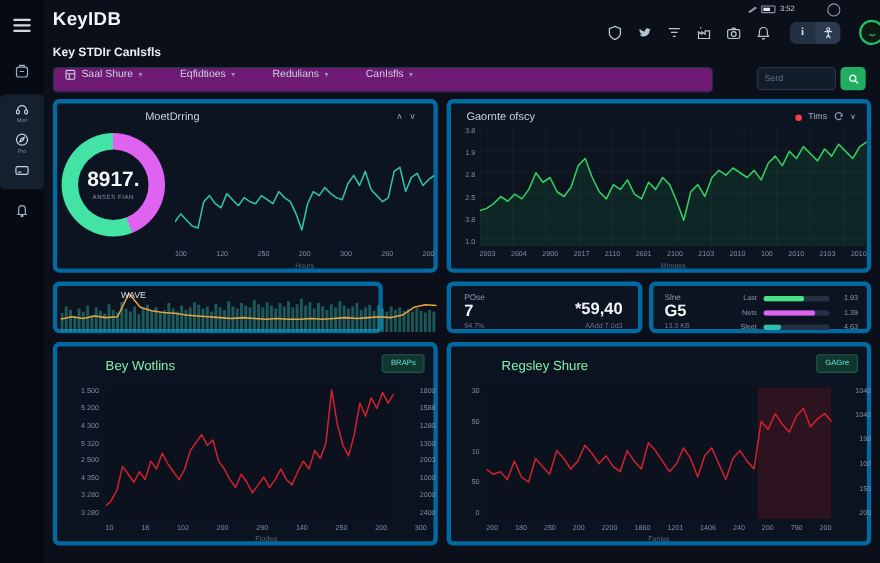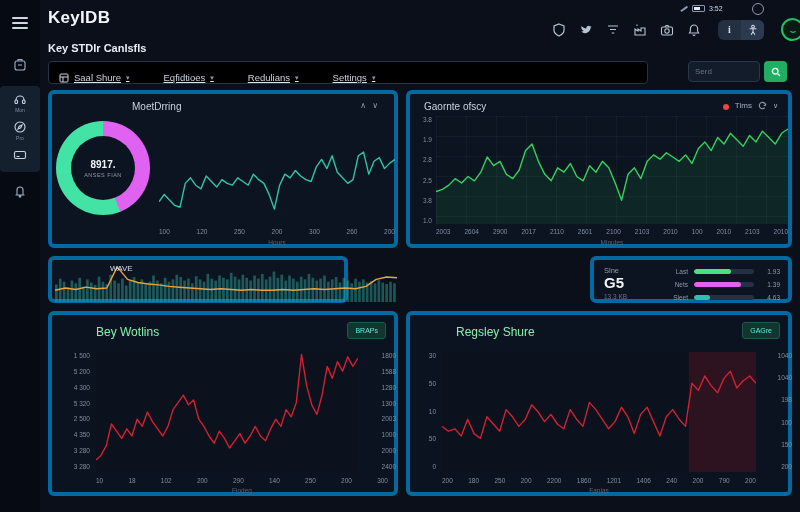--- a/index.html
+++ b/index.html
@@ -23,22 +23,22 @@
   .status-circ{position:absolute;left:752px;top:3px;width:10px;height:10px;border:1px solid #8a99ad;border-radius:50%;}
   .topbar-icons{position:absolute;left:552px;top:18px;display:flex;align-items:center;gap:13px;}
   .topbar-icons svg{display:block;}
   .pill-group{display:flex;background:#223042;border-radius:6px;overflow:hidden;margin-left:4px;}
   .pill-btn{width:23px;height:20px;display:flex;align-items:center;justify-content:center;cursor:pointer;}
   .pill-btn + .pill-btn{background:#2b3a4f;}
   .pill-i{font-size:10px;font-weight:bold;color:#d6dfe9;font-family:"Liberation Serif",serif;}
   .avatar{width:19px;height:19px;border-radius:50%;border:2px solid #21c063;background:#0c1a14;
     display:flex;align-items:center;justify-content:center;margin-left:4px;cursor:pointer;}
   
-  .toolbar{position:absolute;left:48px;top:61px;width:600px;height:23px;background:#000000;border:1px solid #263346;
-    border-radius:4px;display:flex;align-items:flex-end;padding:0 10px;gap:34px;box-sizing:border-box;text-decoration:underline;}
+  .toolbar{position:absolute;left:48px;top:61px;width:600px;height:23px;background:#701a75;border:1px solid #263346;
+    border-radius:4px;display:flex;align-items:flex-start;padding:0 10px;gap:34px;box-sizing:border-box;}
   .menu-item{display:flex;align-items:center;gap:5px;font-size:9.5px;color:#c8d3df;cursor:pointer;white-space:nowrap;}
   .menu-item .caret{font-size:7px;color:#8a99ad;}
   .search-wrap{position:absolute;left:688px;top:61px;display:flex;gap:4px;}
   .search-input{width:72px;height:21px;background:#131c2a;border:1px solid #2a3648;border-radius:4px;
     color:#c8d3df;font-size:8px;padding:0 6px;box-sizing:border-box;font-family:"Liberation Sans",sans-serif;}
   .search-input::placeholder{color:#64748b;}
   .search-btn{width:23px;height:21px;background:#1fae62;border:none;border-radius:4px;cursor:pointer;
     display:flex;align-items:center;justify-content:center;}
   
   .panel{position:absolute;background:#0d1421;border:4px solid #0369a1;border-radius:6px;box-sizing:border-box;}
@@ -59,21 +59,21 @@
   .plot svg{position:absolute;left:0;top:0;width:100%;height:100%;}
   .tick-row{position:absolute;display:flex;justify-content:space-between;font-size:6.5px;color:#7e8da1;}
   .tick-col{position:absolute;display:flex;flex-direction:column;justify-content:space-between;
     font-size:6.5px;color:#7e8da1;text-align:right;}
   .axis-label{position:absolute;font-size:6.5px;color:#54647a;text-align:center;}
   
   .donut{position:absolute;left:4px;top:27px;width:94px;height:94px;border-radius:50%;}
   .donut::after{content:"";position:absolute;left:15px;top:15px;width:64px;height:64px;border-radius:50%;background:#0d1421;}
   .donut-center{position:absolute;left:4px;top:27px;width:94px;height:94px;display:flex;flex-direction:column;
     align-items:center;justify-content:center;z-index:2;}
-  .donut-value{font-size:10px;font-weight:bold;color:#f2f6fa;}
+  .donut-value{font-size:19px;font-weight:bold;color:#f2f6fa;}
   .donut-label{font-size:5.5px;color:#8a99ad;letter-spacing:.5px;margin-top:2px;}
   
   .legend{position:absolute;right:10px;top:7px;display:flex;align-items:flex-end;gap:6px;font-size:8px;color:#9fb0c3;}
   .dot{width:6px;height:6px;border-radius:50%;background:#ef4444;}
   
   .wave-label{position:absolute;left:58px;top:4px;font-size:8px;color:#d6dfe9;z-index:3;}
   
   .stat-label{font-size:7.5px;color:#8a99ad;}
   .stat-value{font-size:15px;font-weight:bold;color:#f2f6fa;line-height:1.1;}
   .stat-sub{font-size:6.5px;color:#64748b;}
@@ -194,21 +194,21 @@
     </div>
     <div class="menu-item">
       <span>Eqfidtioes</span>
       <span class="caret">▾</span>
     </div>
     <div class="menu-item">
       <span>Redulians</span>
       <span class="caret">▾</span>
     </div>
     <div class="menu-item">
-      <span>Settings</span>
+      <span>CanIsfls</span>
       <span class="caret">▾</span>
     </div>
   </div>
   <div class="search-wrap">
     <input class="search-input" placeholder="Serd" style="">
     <button class="search-btn">
       <svg width="10" height="10" viewBox="0 0 10 10" fill="none" stroke="#eafff2" stroke-width="1.3">
         <circle cx="4.2" cy="4.2" r="2.8"></circle>
           <path d="M6.5 6.5L9 9"></path>
         </svg>
@@ -374,20 +374,27 @@
           <rect x="330.34090909090907" y="21.06" width="2.642727272727273" height="17.94" fill="rgba(45,160,150,0.5)"></rect>
           <rect x="334.2272727272727" y="18.72" width="2.642727272727273" height="20.28" fill="rgba(45,160,150,0.5)"></rect>
           <rect x="338.1136363636364" y="20.28" width="2.642727272727273" height="18.72" fill="rgba(45,160,150,0.5)"></rect>
         </svg>
       <svg id="wave-line" viewBox="0 0 342 39" preserveAspectRatio="none">
           <polyline points="0,27.3 10.363636363636363,24.96 20.727272727272727,26.52 31.090909090909093,24.18 41.45454545454545,25.74 51.81818181818182,24.96 62.18181818181819,3.8999999999999986 72.54545454545455,16.380000000000003 82.9090909090909,19.5 93.27272727272727,21.06 103.63636363636364,21.84 114,23.4 124.36363636363637,24.18 134.72727272727272,24.96 145.0909090909091,25.74 155.45454545454544,26.52 165.8181818181818,25.74 176.1818181818182,26.52 186.54545454545453,27.3 196.90909090909093,26.52 207.27272727272728,27.3 217.63636363636363,27.3 228,26.52 238.36363636363637,27.3 248.72727272727275,26.52 259.09090909090907,25.74 269.45454545454544,26.52 279.8181818181818,25.74 290.1818181818182,24.96 300.54545454545456,25.74 310.9090909090909,23.4 321.2727272727273,16.380000000000003 331.6363636363636,14.04 342,14.82" fill="none" stroke="#e8a33d" stroke-width="1.4" stroke-linejoin="round"></polyline>
         </svg>
     </div>
   </div>
 
+  <div class="panel" id="panelD">
+    <div style="position:absolute;left:12px;top:6px" class="stat-label">POse</div>
+    <div style="position:absolute;left:12px;top:15px" class="stat-value">7</div>
+    <div style="position:absolute;left:12px;top:33px" class="stat-sub">94.7%</div>
+    <div style="position:absolute;right:14px;top:13px;text-align:right" class="stat-value">*59,40</div>
+    <div style="position:absolute;right:14px;top:33px;text-align:right" class="stat-sub">AAdd 7.0d3</div>
+  </div>
 
   <div class="panel" id="panelE">
     <div style="position:absolute;left:10px;top:6px" class="stat-label">Slne</div>
     <div style="position:absolute;left:10px;top:15px" class="stat-value">G5</div>
     <div style="position:absolute;left:10px;top:33px" class="stat-sub">13.3 KB</div>
     <div style="position:absolute;left:52px;right:8px;top:6px">
       <div class="bar-row">
         <span class="bl">Last</span>
         <span class="bar-track">
             <span class="bar-fill" id="barfill-0" style="width: 62%; background: rgb(69, 227, 131);"></span>

